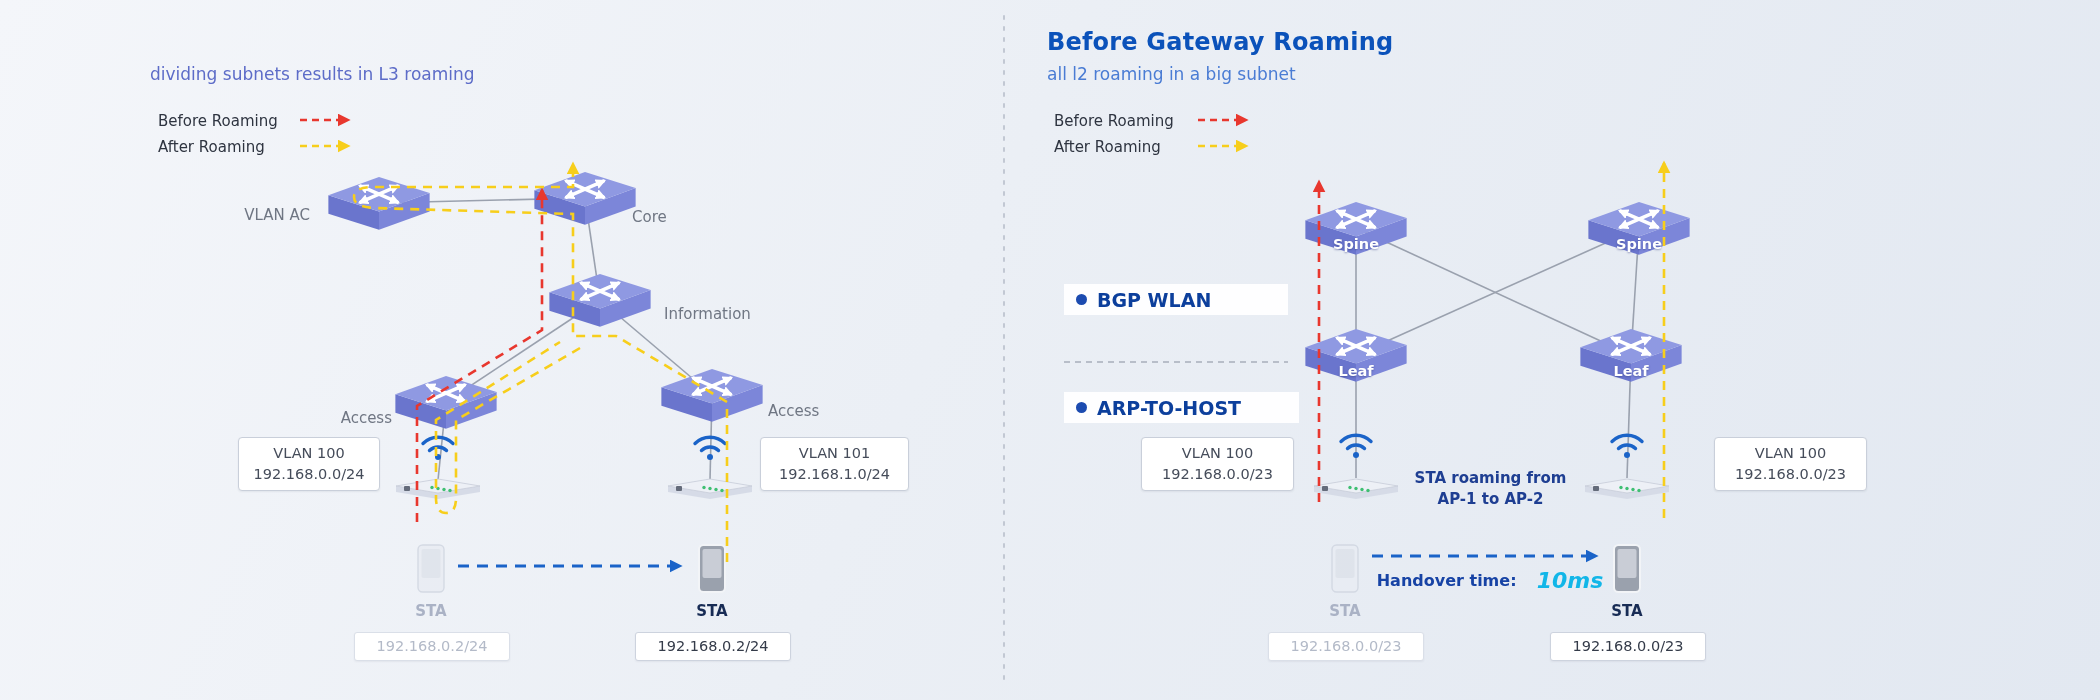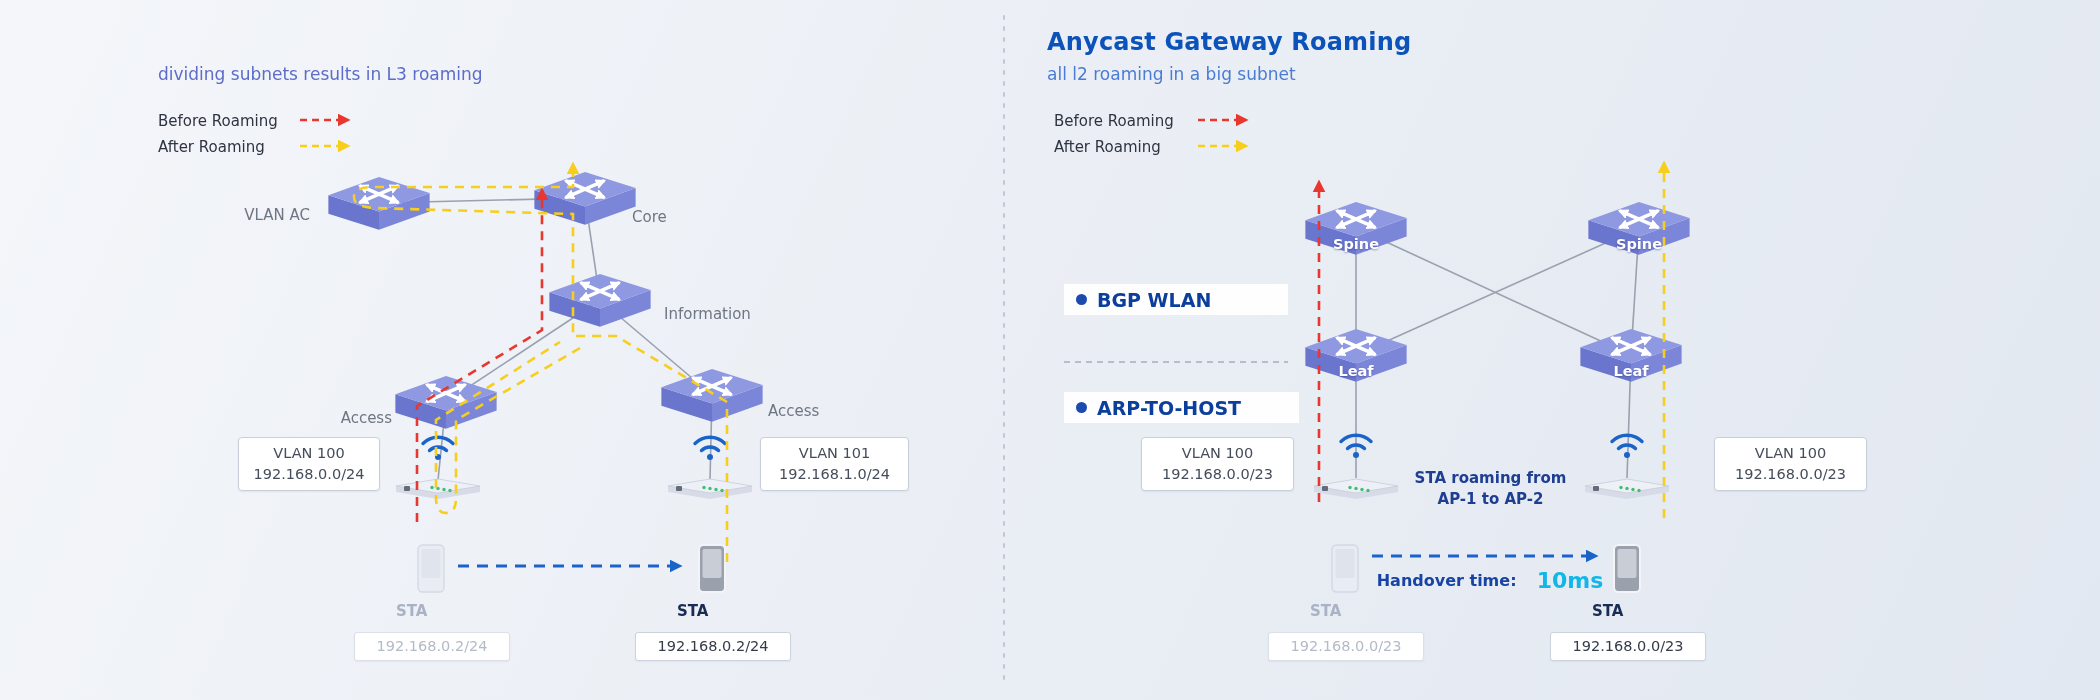--- a/index.html
+++ b/index.html
@@ -27,36 +27,36 @@
   .ra{text-align:right;}
 
   .box{position:absolute;background:#fff;border:1px solid #c9cfda;border-radius:4px;
     text-align:center;font-size:14.5px;color:#454c5a;padding:5px 0;line-height:1.45;
     box-shadow:0 1px 2px rgba(30,40,70,.07);}
   .ip-box{position:absolute;background:#fff;border:1px solid #cdd3de;border-radius:3px;
     text-align:center;font-size:14.5px;height:27px;line-height:26px;color:#343b49;
     box-shadow:0 1px 2px rgba(30,40,70,.06);}
   .ip-box.faded{color:#b3bac8;border-color:#dadfe8;}
 
-  .sta-label{position:absolute;width:70px;text-align:left;font-weight:bold;font-size:15px;}
+  .sta-label{position:absolute;width:70px;text-align:center;font-weight:bold;font-size:15px;}
   .sta-label.faded{color:var(--faded);} .sta-label.dark{color:var(--dark_label);}
 
   .switch-label{position:absolute;width:110px;text-align:center;color:#fff;font-weight:bold;
     font-size:14.5px;text-shadow:0 1px 2px rgba(40,50,120,.45);}
 
   .callout{position:absolute;background:rgba(255,255,255,.94);display:flex;align-items:center;
     gap:10px;padding:0 12px;font-weight:bold;font-size:19px;color:var(--callout_text);}
   .bullet{width:11px;height:11px;border-radius:50%;background:#1c4bb0;flex:0 0 auto;}
   .callout.sync{color:#14254d;} .callout.sync .bullet{background:#14254d;}
 
   .note{position:absolute;text-align:center;font-weight:bold;font-size:15px;
     color:var(--note_text);line-height:1.4;}
   .handover{position:absolute;text-align:center;}
   .handover .hl{font-weight:bold;font-size:16px;color:#1743a5;vertical-align:baseline;}
-  .handover .hv{font-weight:bold;font-size:22px;color:var(--cyan);margin-left:15px;vertical-align:-2px;}
+  .handover .hv{font-weight:bold;font-size:22px;color:var(--cyan);margin-left:15px;vertical-align:-2px;font-style:italic;}
 
   
   .link{stroke:var(--link_gray);stroke-width:1.6;}
   .sw-top{fill:var(--switch_top);} .sw-front{fill:var(--switch_front);} .sw-side{fill:var(--switch_side);}
   .sw-x{stroke:#fff;stroke-width:3;stroke-linecap:round;}
   .mk-white{fill:#fff;} .mk-red{fill:var(--red);} .mk-yellow{fill:var(--yellow);} .mk-blue{fill:var(--blue);}
   .path-red{stroke:var(--red);stroke-width:2.6;fill:none;stroke-dasharray:9 7;}
   .path-yellow{stroke:var(--yellow);stroke-width:2.6;fill:none;stroke-dasharray:9 7;}
   .path-blue{stroke:var(--blue);stroke-width:3;fill:none;stroke-dasharray:11 8;}
   .divider{stroke:#c2c8d3;stroke-width:2;stroke-dasharray:3 8;stroke-linecap:round;}
@@ -181,21 +181,21 @@
     <g>
       <path class="path-red" style="stroke-dasharray:7 5" d="M 300,120 H 348" marker-end="url(#m-red)"></path>
       <path class="path-yellow" style="stroke-dasharray:7 5" d="M 300,146 H 348" marker-end="url(#m-yellow)"></path>
       <path class="path-red" style="stroke-dasharray:7 5" d="M 1198,120 H 1246" marker-end="url(#m-red)"></path>
       <path class="path-yellow" style="stroke-dasharray:7 5" d="M 1198,146 H 1246" marker-end="url(#m-yellow)"></path>
     </g>
 
     <line class="dash-sep" x1="1064" y1="362" x2="1288" y2="362"></line>
   </svg>
 
-  <div class="lbl subtitle l" style="left:158px;top:64px">dividing subnets results in L3 roaming</div>
+  <div class="lbl subtitle l" style="left:150px;top:64px">dividing subnets results in L3 roaming</div>
   <div class="lbl legend-label" style="left:151px;top:112px">Before Roaming</div>
   <div class="lbl legend-label" style="left:151px;top:138px">After Roaming</div>
 
   <div class="lbl node-label ra" style="left:200px;top:206px;width:110px">VLAN AC</div>
   <div class="lbl node-label" style="left:632px;top:208px">Core</div>
   <div class="lbl node-label" style="left:664px;top:305px">Information</div>
   <div class="lbl node-label ra" style="left:292px;top:409px;width:100px">Access</div>
   <div class="lbl node-label" style="left:768px;top:402px">Access</div>
 
   <div class="box" style="left:238px;top:437px;width:140px">
@@ -205,21 +205,21 @@
   <div class="box" style="left:760px;top:437px;width:147px">
     <div>VLAN 101</div>
     <div>192.168.1.0/24</div>
   </div>
 
   <div class="sta-label faded" style="left:396px;top:602px">STA</div>
   <div class="sta-label dark" style="left:677px;top:602px">STA</div>
   <div class="ip-box faded" style="left:354px;top:632px;width:154px">192.168.0.2/24</div>
   <div class="ip-box" style="left:635px;top:632px;width:154px">192.168.0.2/24</div>
 
-  <div class="lbl title r" style="left:1047px;top:28px">Anycast Gateway Roaming</div>
+  <div class="lbl title r" style="left:1047px;top:28px">Before Gateway Roaming</div>
   <div class="lbl subtitle r" style="left:1047px;top:64px">all l2 roaming in a big subnet</div>
   <div class="lbl legend-label" style="left:1047px;top:112px">Before Roaming</div>
   <div class="lbl legend-label" style="left:1047px;top:138px">After Roaming</div>
 
   <div class="switch-label" style="left:1301px;top:236px">Spine</div>
   <div class="switch-label" style="left:1584px;top:236px">Spine</div>
   <div class="switch-label" style="left:1301px;top:363px">Leaf</div>
   <div class="switch-label" style="left:1576px;top:363px">Leaf</div>
 
   <div class="callout" style="left:1064px;top:284px;width:200px;height:31px">

